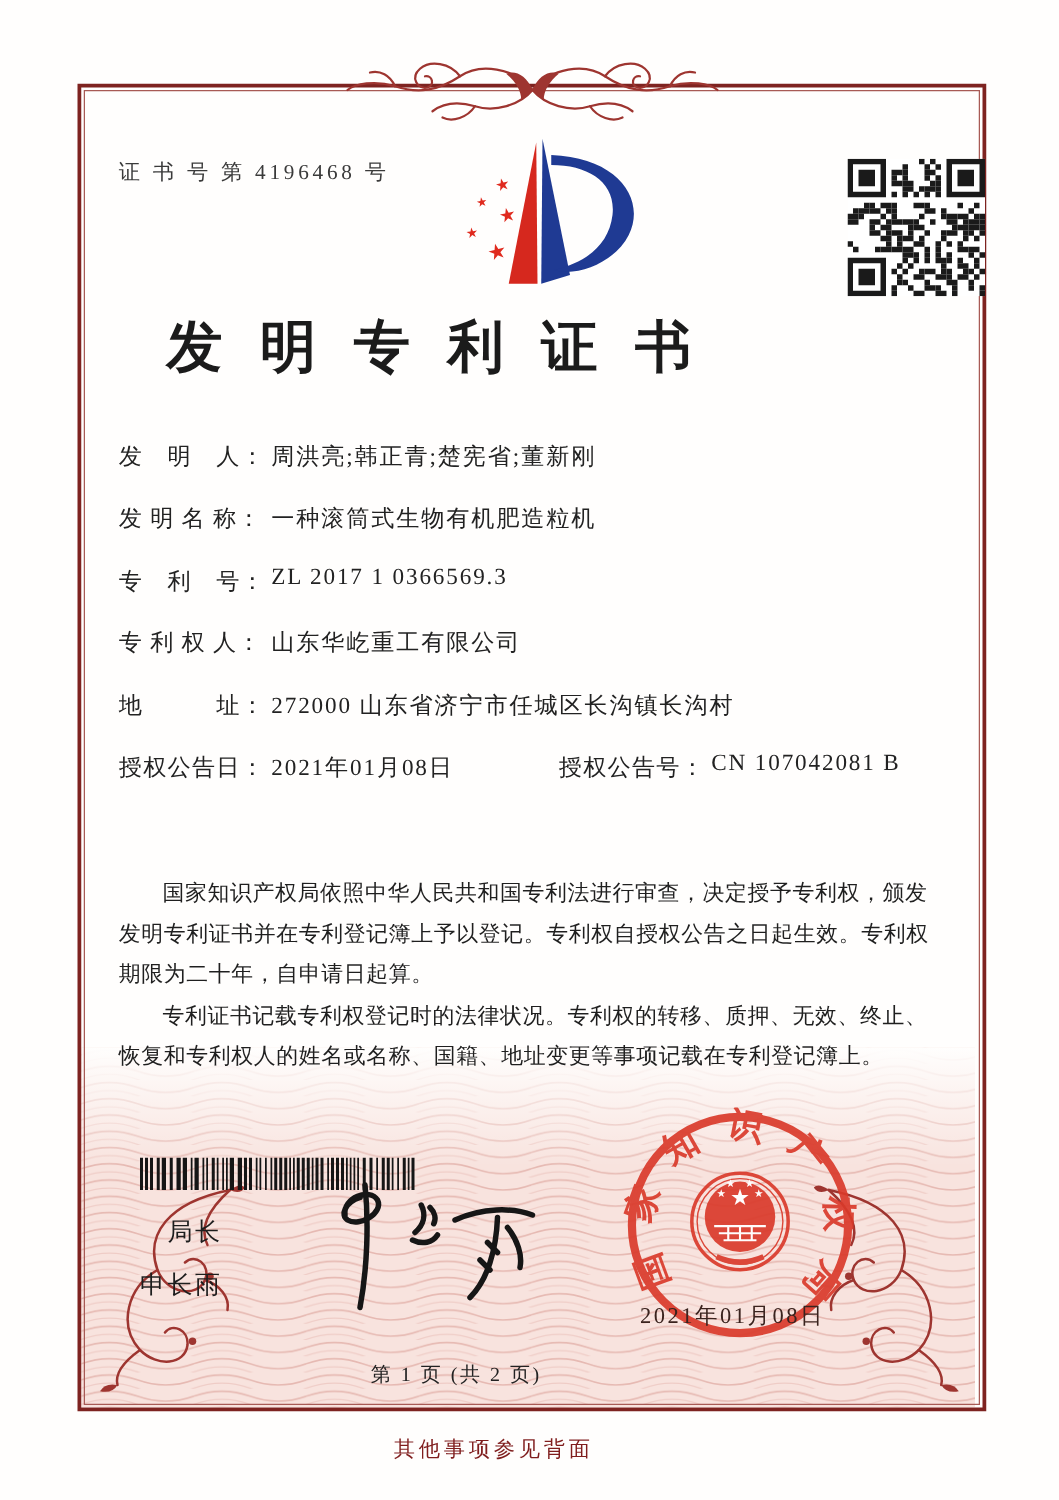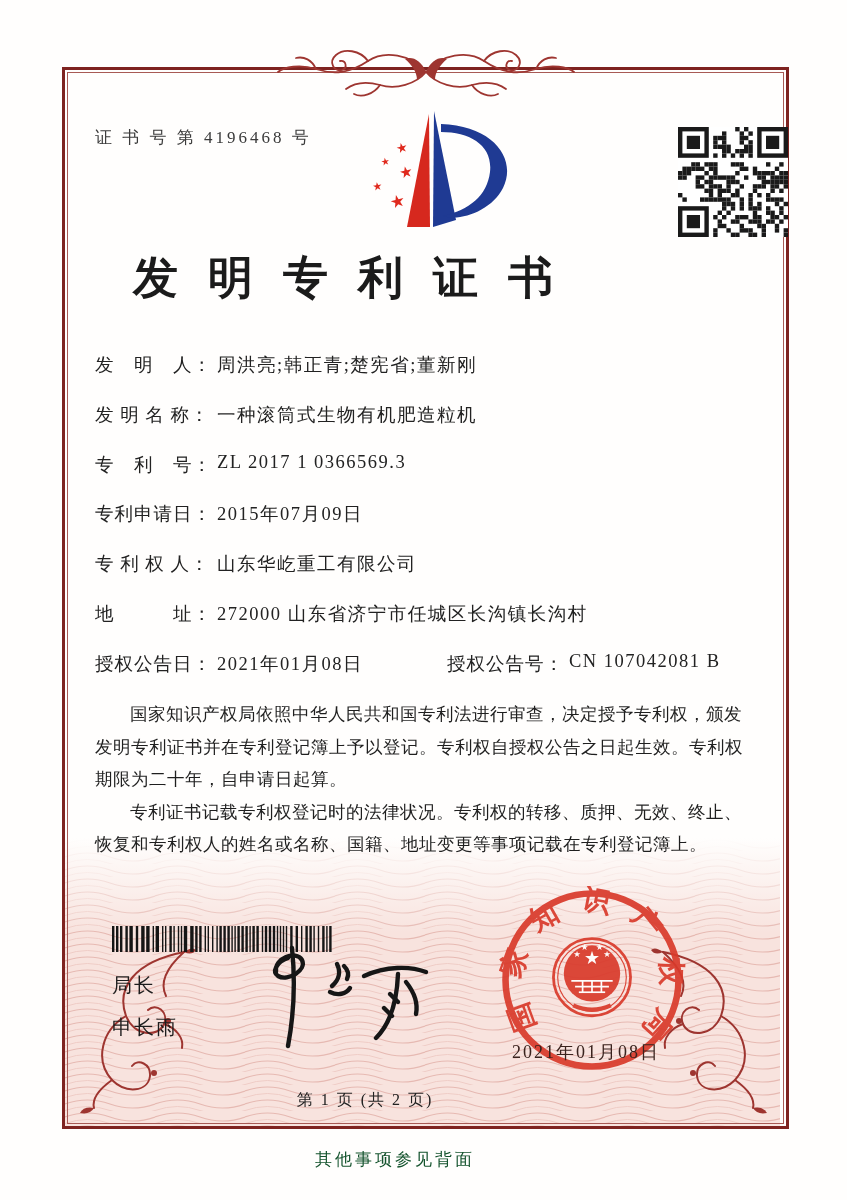--- a/index.html
+++ b/index.html
@@ -26,30 +26,30 @@
   .field-label{display:inline-block;width:122px;white-space:pre;flex:0 0 auto;letter-spacing:1px;}
   .field-value{letter-spacing:1.5px;white-space:pre;}
   .pair2{margin-left:84px;display:flex;}
 
   .paragraphs{position:absolute;left:95px;top:698px;width:660px;z-index:5;font-size:17.5px;line-height:1.86;color:#1f1f1f;letter-spacing:0.5px;}
   .paragraphs p{margin:0;text-indent:2em;}
 
   .barcode{position:absolute;left:112px;top:926px;z-index:5;}
 
   .signer{position:absolute;left:112px;top:972px;z-index:5;color:#1d1d1d;}
-  .signer .t{font-size:20px;letter-spacing:2px;}
+  .signer .t{font-size:20px;letter-spacing:2px;text-align:right;}
   .signer .n{font-size:20px;letter-spacing:2px;margin-top:15px;}
 
   .signature{position:absolute;left:240px;top:942px;z-index:6;}
 
   .seal{position:absolute;left:498px;top:886px;z-index:5;}
   .seal-date{position:absolute;left:512px;top:1040px;z-index:6;font-size:18px;letter-spacing:2px;color:#3a231e;}
 
   .page-num{position:absolute;left:0;top:1090px;width:730px;text-align:center;font-size:16px;color:#222;letter-spacing:2px;z-index:5;}
-  .back-note{position:absolute;left:0;top:1148px;width:790px;text-align:center;font-size:17px;color:#14532d;letter-spacing:3px;z-index:5;}
+  .back-note{position:absolute;left:0;top:1148px;width:790px;text-align:center;font-size:17px;color:#7f1d1d;letter-spacing:3px;z-index:5;}
 </style>
 </head>
 <body>
 
 <div id="page">
 
   <svg id="guilloche" viewBox="0 0 715 288" preserveAspectRatio="none">
     <defs>
       <pattern id="gp" width="90" height="13" patternUnits="userSpaceOnUse">
         <path d="M0,6 Q22.5,-2 45,6 T90,6" fill="none" stroke="#e6b9b2" stroke-width="1.2"></path>
@@ -350,24 +350,20 @@
     </div>
     <div class="field-row">
       <span class="field-label">发 明 名 称：</span>
       <span class="field-value">一种滚筒式生物有机肥造粒机</span>
     </div>
     <div class="field-row">
       <span class="field-label">专　利　号：</span>
       <span class="field-value">ZL 2017 1 0366569.3</span>
     </div>
     <div class="field-row">
-      <span class="field-label">专利申请日：</span>
-      <span class="field-value">2015年07月09日</span>
-    </div>
-    <div class="field-row">
       <span class="field-label">专 利 权 人：</span>
       <span class="field-value">山东华屹重工有限公司</span>
     </div>
     <div class="field-row">
       <span class="field-label">地　　　址：</span>
       <span class="field-value">272000 山东省济宁市任城区长沟镇长沟村</span>
     </div>
     <div class="field-row">
       <span class="field-label">授权公告日：</span>
       <span class="field-value">2021年01月08日</span>

